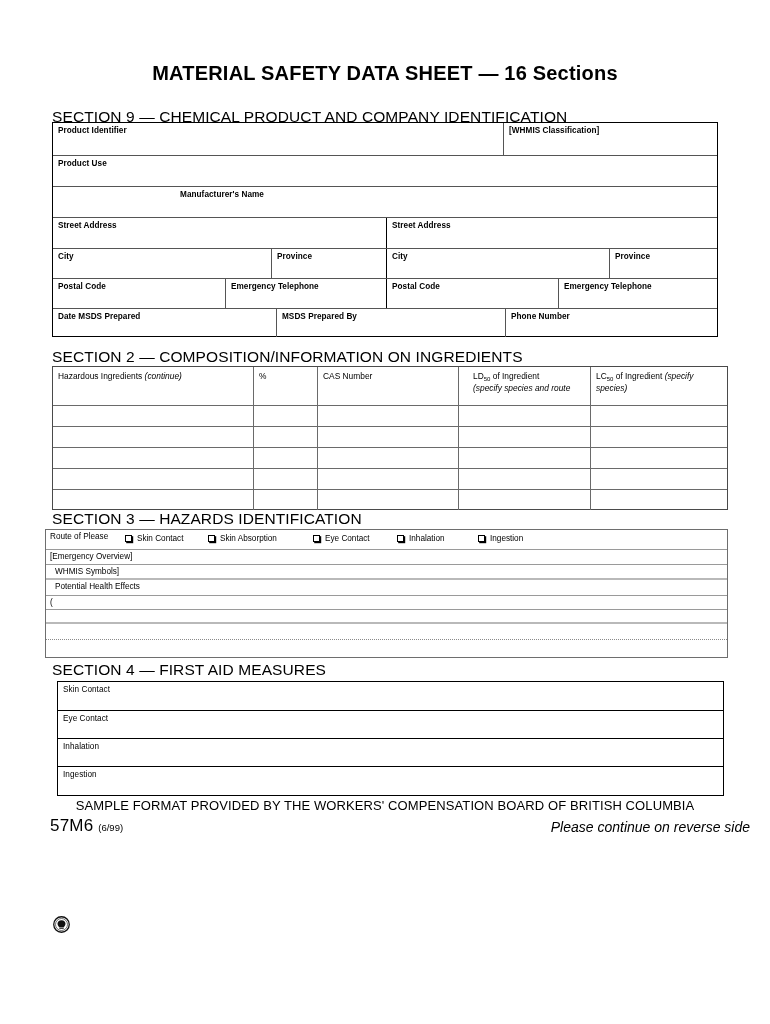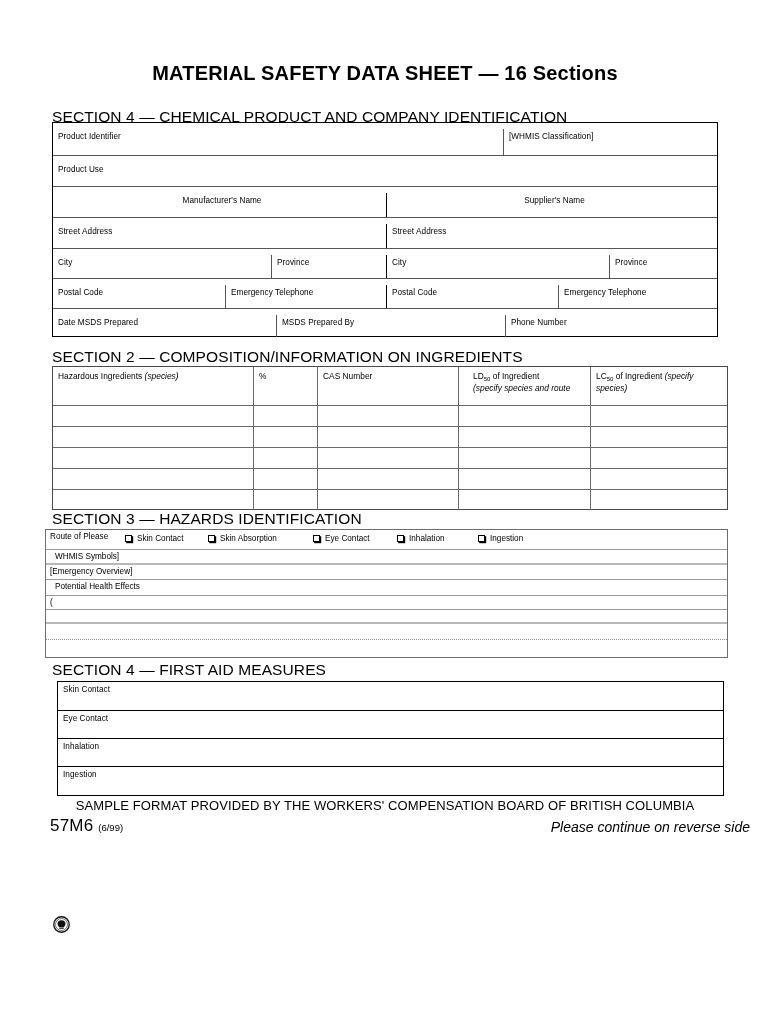--- a/index.html
+++ b/index.html
@@ -50,24 +50,25 @@
   }
   .frow {
     position: relative;
     box-sizing: border-box;
     width: 100%;
   }
   .frow + .frow { border-top: 1px solid #555; }
 
   .fcell {
     position: absolute;
-    top: 6px;
+    top: 0;
     bottom: 0;
     box-sizing: border-box;
     overflow: hidden;
+    font-weight: bold;
   }
   .fcell.div-l { border-left: 1px solid #555; }
   .fcell.div-l-thick { border-left: 1.6px solid #000; }
 
   .flabel {
     font-size: 8.2px;
     line-height: 10px;
     padding: 3px 0 0 5px;
     white-space: nowrap;
     letter-spacing: 0.05px;
@@ -197,21 +198,21 @@
     height: 17px;
   }
 </style>
 </head>
 <body>
 
 <div id="page">
 
   <div class="doc-title">MATERIAL SAFETY DATA SHEET — 16 Sections</div>
 
-  <div class="section-heading" style="left:52px; top:108px;">SECTION 4 — CHEMICAL PRODUCT AND COMPANY IDENTIFICATION</div>
+  <div class="section-heading" style="left:52px; top:108px;">SECTION 9 — CHEMICAL PRODUCT AND COMPANY IDENTIFICATION</div>
 
   <div class="formbox" style="left:52px; top:122px; width:666px; height:215px;">
 
     <div class="frow" style="height:32px;">
       <div class="fcell" style="left:0; width:450px;">
         <div class="flabel">Product Identifier</div>
       </div>
       <div class="fcell div-l" style="left:450px; right:0;">
         <div class="flabel">[WHMIS Classification]</div>
       </div>
@@ -220,23 +221,20 @@
     <div class="frow" style="height:31px;">
       <div class="fcell" style="left:0; right:0;">
         <div class="flabel">Product Use</div>
       </div>
     </div>
 
     <div class="frow" style="height:31px;text-align:center;">
       <div class="fcell" style="left:0; width:333px;">
         <div class="flabel">Manufacturer's Name</div>
       </div>
-      <div class="fcell div-l-thick" style="left:333px; right:0;">
-        <div class="flabel">Supplier's Name</div>
-      </div>
     </div>
 
     <div class="frow" style="height:31px;">
       <div class="fcell" style="left:0; width:333px;">
         <div class="flabel">Street Address</div>
       </div>
       <div class="fcell div-l-thick" style="left:333px; right:0;">
         <div class="flabel">Street Address</div>
       </div>
     </div>
@@ -283,21 +281,21 @@
       </div>
     </div>
   </div>
 
   <div class="section-heading" style="left:52px; top:348px;">SECTION 2 — COMPOSITION/INFORMATION ON INGREDIENTS</div>
 
   <div class="s2" style="left:52px; top:366px; width:676px; height:144px;">
 
     <div class="s2row" style="height:38px;">
       <div class="s2cell" style="left:0; width:200px;">
-        <div class="s2head"><span>Hazardous Ingredients </span><i>(species)</i></div>
+        <div class="s2head"><span>Hazardous Ingredients </span><i>(continue)</i></div>
       </div>
       <div class="s2cell vl" style="left:200px; width:64px;">
         <div class="s2head"><span>%</span></div>
       </div>
       <div class="s2cell vl" style="left:264px; width:141px;">
         <div class="s2head"><span>CAS Number</span></div>
       </div>
       <div class="s2cell vl" style="left:405px; width:132px;">
         <div class="s2head" style="padding-left:14px;"><span>LD</span><sub>50</sub><span> of Ingredient</span><br><i>(specify species and route</i></div>
       </div>
@@ -365,26 +363,26 @@
       <div class="cbwrap" style="left:351px;">
         <span class="cbox"></span>
         <span class="cblabel">Inhalation</span>
       </div>
       <div class="cbwrap" style="left:432px;">
         <span class="cbox"></span>
         <span class="cblabel">Ingestion</span>
       </div>
     </div>
 
+    <div class="s3row" style="height:15px;">
+      <div class="s3label">[Emergency Overview]</div>
+    </div>
+
     <div class="s3row gray" style="height:15px;">
       <div class="s3label ind">WHMIS Symbols]</div>
-    </div>
-
-    <div class="s3row" style="height:15px;">
-      <div class="s3label">[Emergency Overview]</div>
     </div>
 
     <div class="s3row" style="height:16px;">
       <div class="s3label ind">Potential Health Effects</div>
     </div>
 
     <div class="s3row" style="height:14px;">
       <div class="s3label">(</div>
     </div>
     <div class="s3row gray" style="height:14px;"></div>

